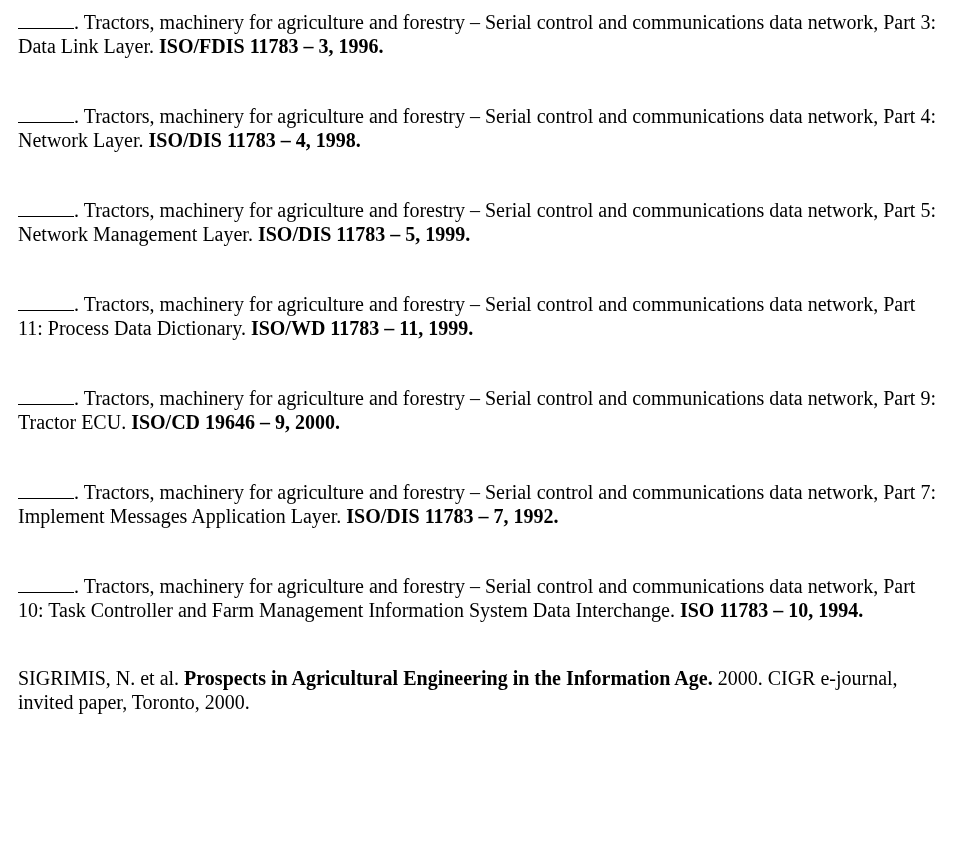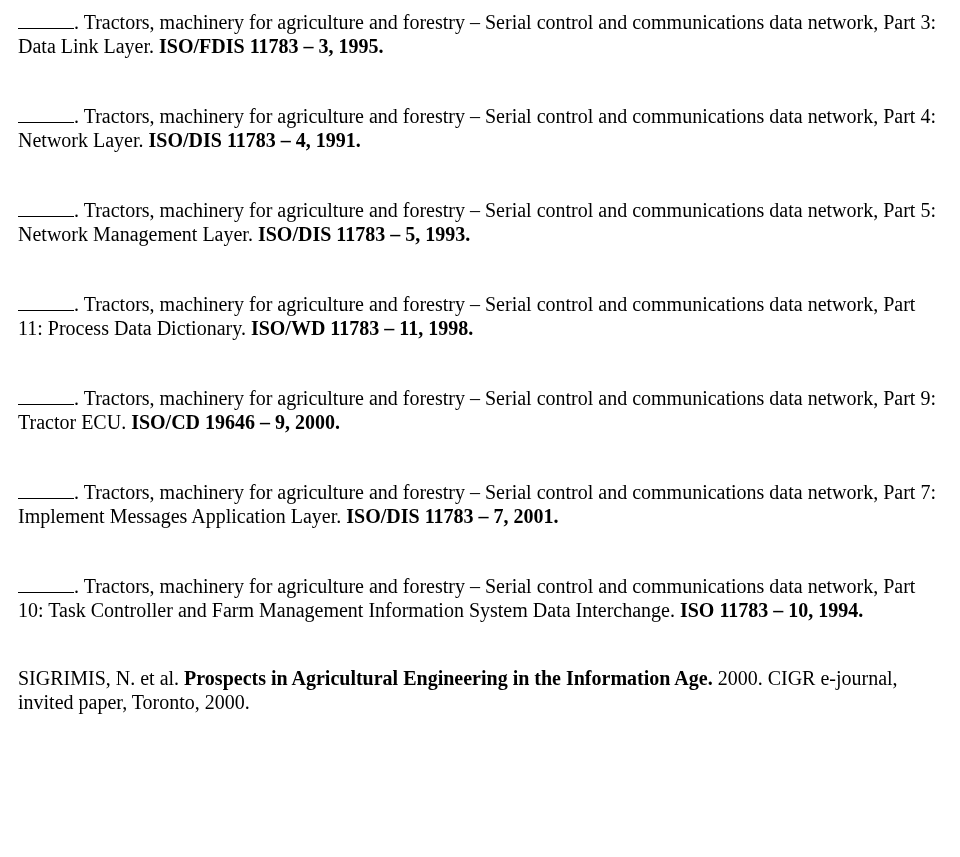--- a/index.html
+++ b/index.html
@@ -24,41 +24,41 @@
       vertical-align: baseline;
     }
     .bold {
       font-weight: bold;
     }
   </style>
 </head>
 <body>
 
 <p class="entry">
-  <span class="underline-blank"></span><span>. </span><span>Tractors, machinery for agriculture and forestry – Serial control and communications data network, Part 3: Data Link Layer.</span><span> </span><span class="bold">ISO/FDIS 11783 – 3, 1995.</span>
+  <span class="underline-blank"></span><span>. </span><span>Tractors, machinery for agriculture and forestry – Serial control and communications data network, Part 3: Data Link Layer.</span><span> </span><span class="bold">ISO/FDIS 11783 – 3, 1996.</span>
 </p>
 
 <p class="entry">
-  <span class="underline-blank"></span><span>. </span><span>Tractors, machinery for agriculture and forestry – Serial control and communications data network, Part 4: Network Layer.</span><span> </span><span class="bold">ISO/DIS 11783 – 4, 1991.</span>
+  <span class="underline-blank"></span><span>. </span><span>Tractors, machinery for agriculture and forestry – Serial control and communications data network, Part 4: Network Layer.</span><span> </span><span class="bold">ISO/DIS 11783 – 4, 1998.</span>
 </p>
 
 <p class="entry">
-  <span class="underline-blank"></span><span>. </span><span>Tractors, machinery for agriculture and forestry – Serial control and communications data network,  Part 5: Network Management Layer.</span><span>  </span><span class="bold">ISO/DIS 11783 – 5, 1993.</span>
+  <span class="underline-blank"></span><span>. </span><span>Tractors, machinery for agriculture and forestry – Serial control and communications data network,  Part 5: Network Management Layer.</span><span>  </span><span class="bold">ISO/DIS 11783 – 5, 1999.</span>
 </p>
 
 <p class="entry">
-  <span class="underline-blank"></span><span>. </span><span>Tractors, machinery for agriculture and forestry – Serial control and communications data network, Part 11: Process Data Dictionary.</span><span>  </span><span class="bold">ISO/WD 11783 – 11, 1998.</span>
+  <span class="underline-blank"></span><span>. </span><span>Tractors, machinery for agriculture and forestry – Serial control and communications data network, Part 11: Process Data Dictionary.</span><span>  </span><span class="bold">ISO/WD 11783 – 11, 1999.</span>
 </p>
 
 <p class="entry">
   <span class="underline-blank"></span><span>. </span><span>Tractors, machinery for agriculture and forestry – Serial control and communications data network,  Part 9: Tractor ECU.</span><span>  </span><span class="bold">ISO/CD 19646 – 9, 2000.</span>
 </p>
 
 <p class="entry">
-  <span class="underline-blank"></span><span>. </span><span>Tractors, machinery for agriculture and forestry – Serial control and communications data network, Part 7: Implement Messages Application Layer.</span><span>  </span><span class="bold">ISO/DIS 11783 – 7, 2001.</span>
+  <span class="underline-blank"></span><span>. </span><span>Tractors, machinery for agriculture and forestry – Serial control and communications data network, Part 7: Implement Messages Application Layer.</span><span>  </span><span class="bold">ISO/DIS 11783 – 7, 1992.</span>
 </p>
 
 <p class="entry">
   <span class="underline-blank"></span><span>. </span><span>Tractors, machinery for agriculture and forestry – Serial control and communications data network, Part 10: Task Controller and Farm Management Information System Data Interchange.</span><span>  </span><span class="bold">ISO 11783 – 10, 1994.</span>
 </p>
 
 <p class="entry" style="margin-bottom:3px;">
   <span>SIGRIMIS, N. et al.</span><span>  </span><span class="bold">Prospects in Agricultural Engineering in the Information Age.</span><span>  2000.  CIGR e-journal, invited paper, Toronto, 2000.</span>
 </p>
 

